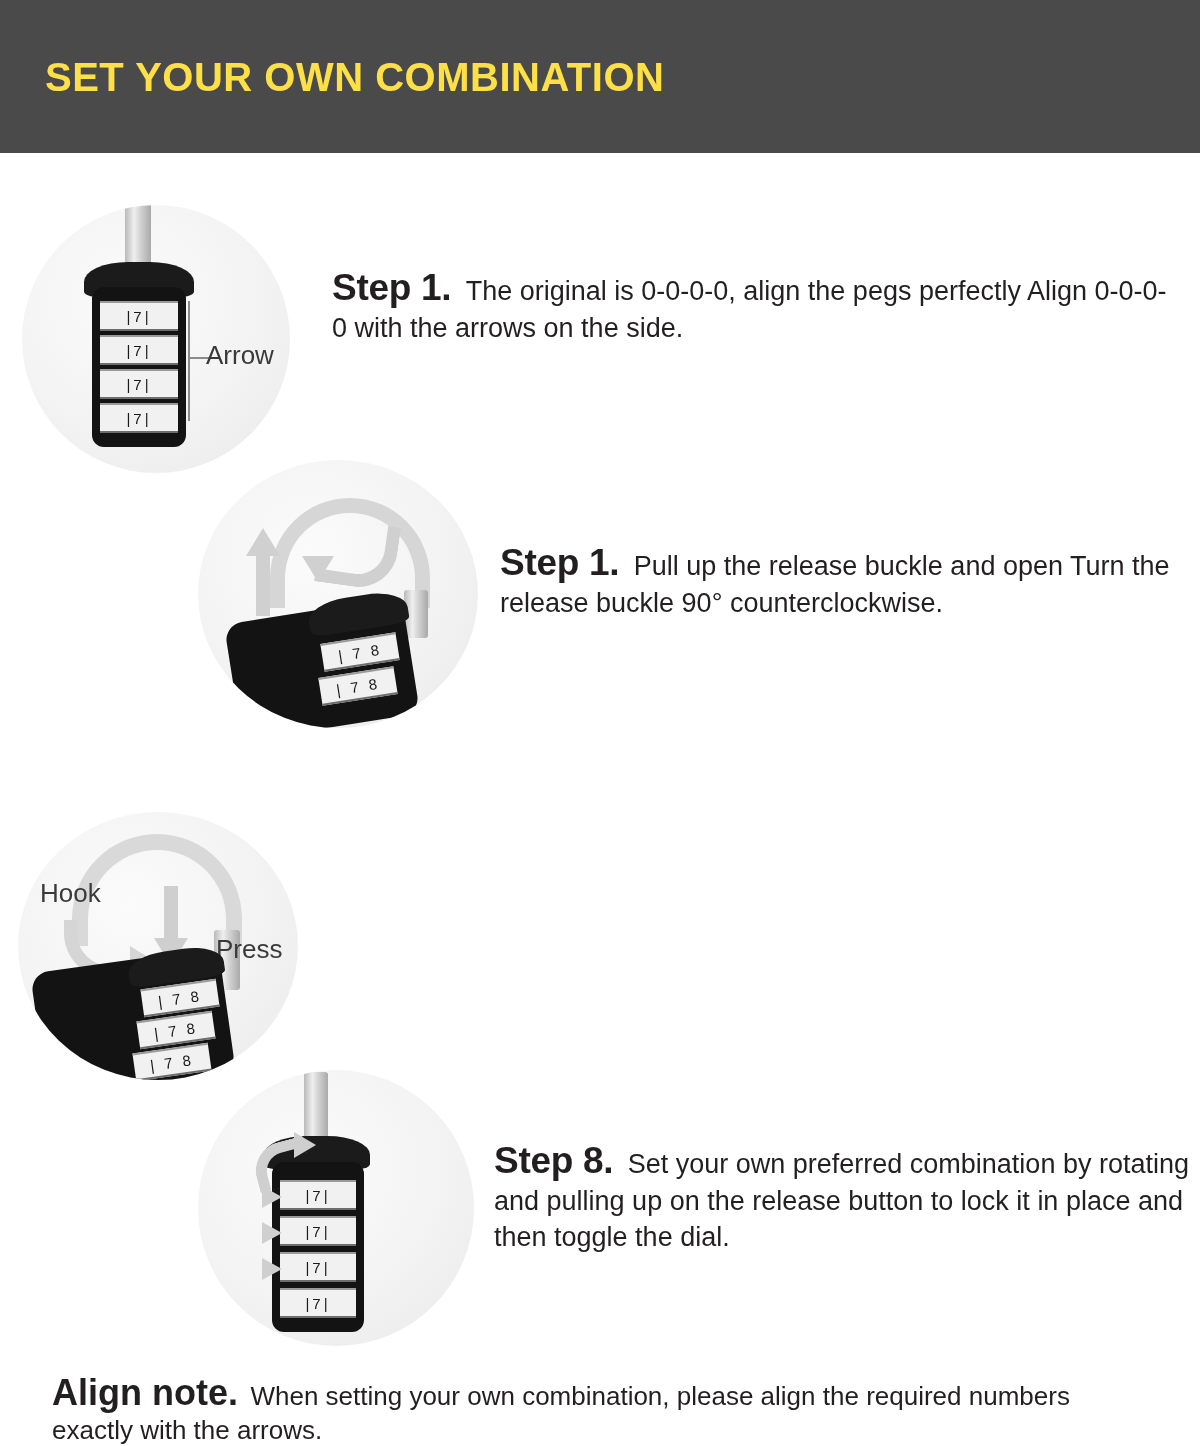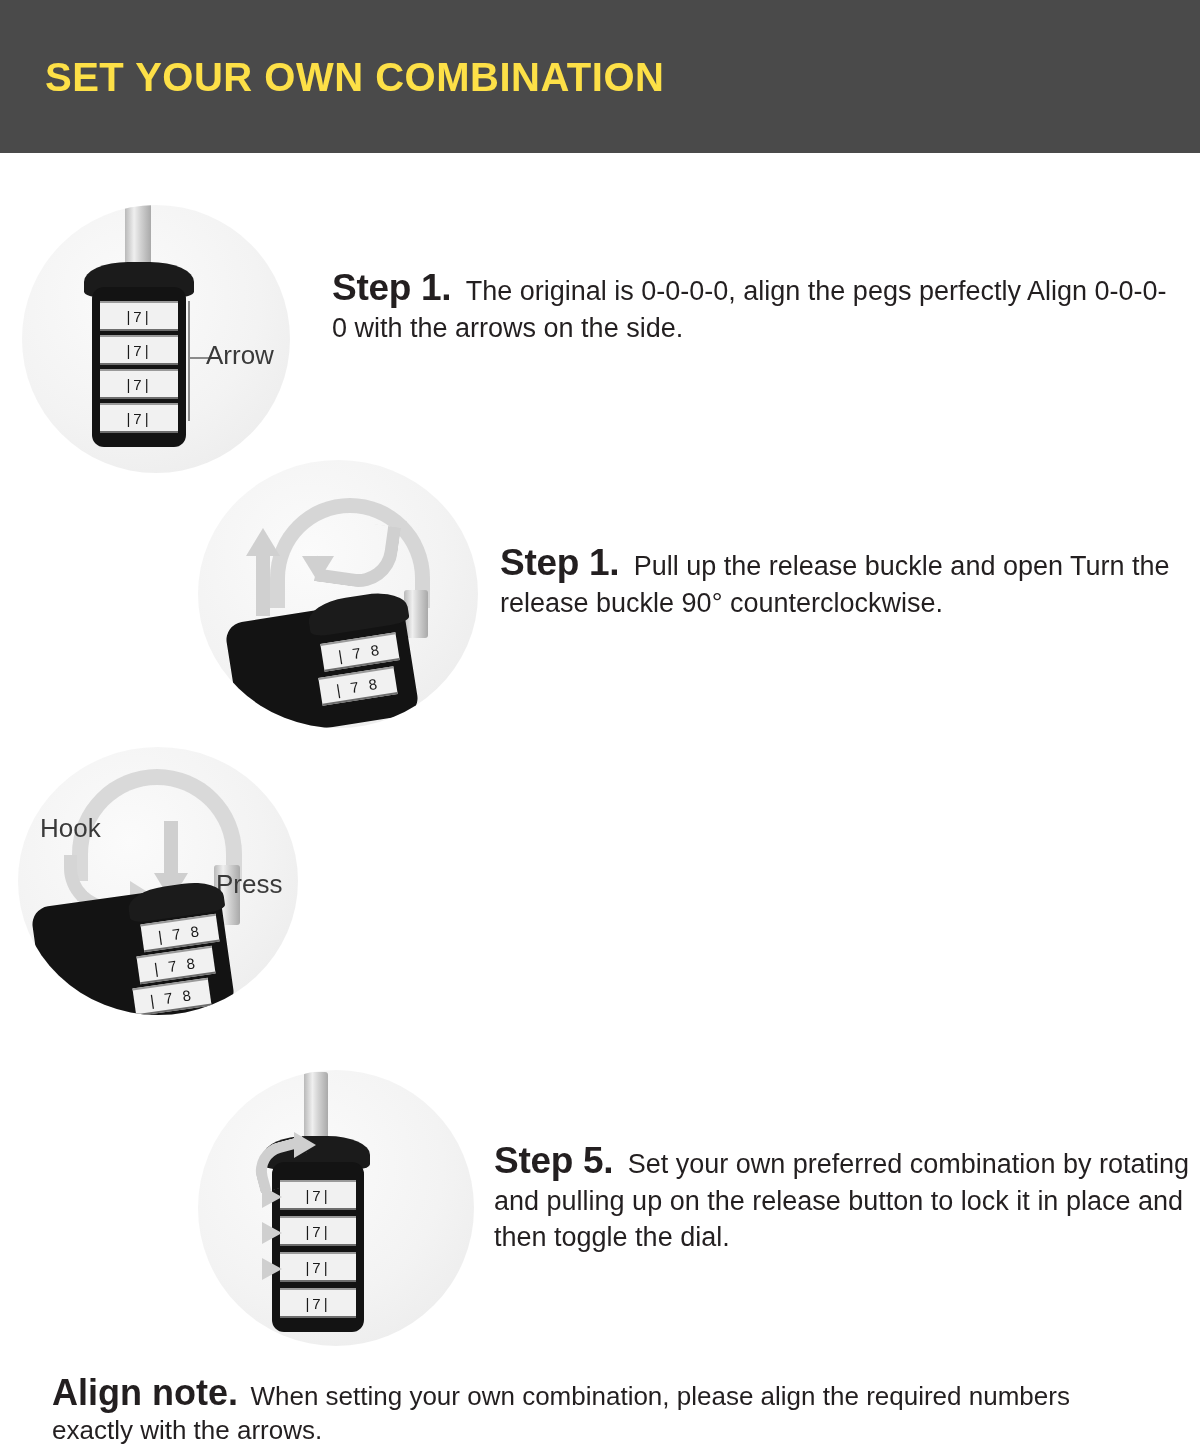--- a/index.html
+++ b/index.html
@@ -177,21 +177,21 @@
     <div class="dial" style="left:124px; top:178px; width:76px; height:24px; transform:rotate(-9deg);">| 7 8</div>
     <div class="dial" style="left:122px; top:212px; width:76px; height:24px; transform:rotate(-9deg);">| 7 8</div>
   </div>
 
   <div class="step-text" style="width:690px; padding-left:22px; padding-top:82px;">
     <span class="step-label step-inline">Step 1.</span>
     <span class="step-body step-inline" style="margin-left:10px;">Pull up the release buckle and open Turn the release buckle 90° counterclockwise.</span>
   </div>
 </div>
 
-<div class="step-row" style="left:18px; top:747px;gap:40px;">
+<div class="step-row" style="left:18px; top:812px;gap:40px;">
   <div class="photo" style="width:280px;height:268px;">
 
     <div style="position:absolute;left:54px;top:22px;width:170px;height:112px;border:16px solid #d9d9d9;border-bottom:none;border-radius:90px 90px 0 0;box-sizing:border-box;"></div>
     <div class="bar" style="left:196px; top:118px; width:26px; height:60px;"></div>
 
     <div style="position:absolute;left:146px;top:74px;width:14px;height:56px;background:#cfcfcf;"></div>
     <div style="position:absolute;left:136px;top:126px;width:0;height:0;border-left:17px solid transparent;border-right:17px solid transparent;border-top:28px solid #cfcfcf;"></div>
 
     <div style="position:absolute;left:46px;top:108px;width:80px;height:46px;border:13px solid #d5d5d5;border-top:none;border-right:none;border-radius:0 0 0 46px;"></div>
     <div style="position:absolute;left:112px;top:134px;width:0;height:0;border-top:15px solid transparent;border-bottom:15px solid transparent;border-left:24px solid #d5d5d5;"></div>
@@ -219,21 +219,21 @@
     <div class="dial" style="left:82px; top:218px; width:76px; height:26px;">|7|</div>
 
     <div style="position:absolute;left:56px;top:72px;width:44px;height:34px;border:11px solid #cfcfcf;border-right:none;border-bottom:none;border-radius:30px 0 0 0;transform:rotate(-15deg);"></div>
     <div style="position:absolute;left:96px;top:62px;width:0;height:0;border-top:13px solid transparent;border-bottom:13px solid transparent;border-left:22px solid #cfcfcf;"></div>
     <div style="position:absolute;left:64px;top:116px;width:0;height:0;border-top:11px solid transparent;border-bottom:11px solid transparent;border-left:20px solid #cfcfcf;"></div>
     <div style="position:absolute;left:64px;top:152px;width:0;height:0;border-top:11px solid transparent;border-bottom:11px solid transparent;border-left:20px solid #cfcfcf;"></div>
     <div style="position:absolute;left:64px;top:188px;width:0;height:0;border-top:11px solid transparent;border-bottom:11px solid transparent;border-left:20px solid #cfcfcf;"></div>
   </div>
 
   <div class="step-text" style="width:700px; padding-left:20px; padding-top:70px;">
-    <span class="step-label step-inline">Step 5.</span>
+    <span class="step-label step-inline">Step 8.</span>
     <span class="step-body step-inline" style="margin-left:10px;">Set your own preferred combination by rotating and pulling up on the release button to lock it in place and then toggle the dial.</span>
   </div>
 </div>
 
 <div class="note">
   <span class="note-label">Align note.</span>
   <span class="note-body" style="margin-left:8px;">When setting your own combination, please align the required numbers exactly with the arrows.</span>
 </div>
 
 </body></html>

